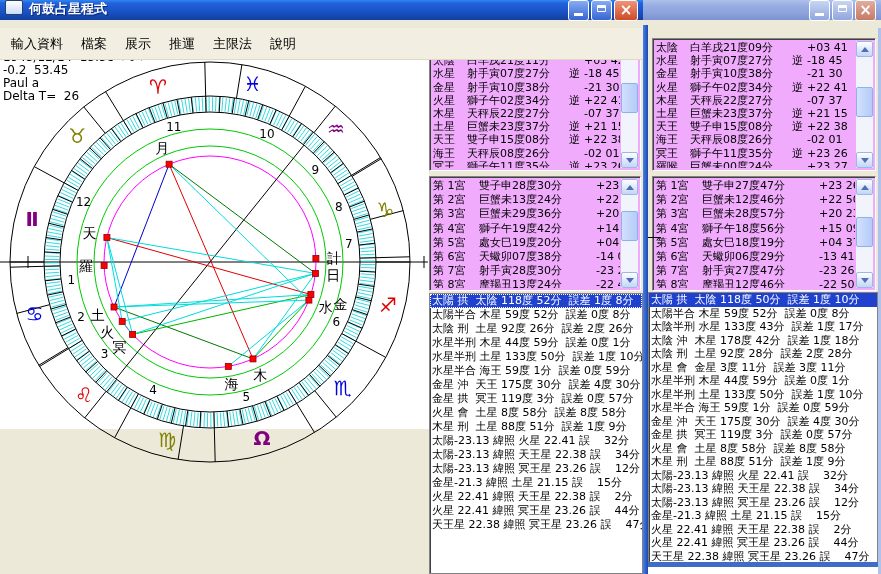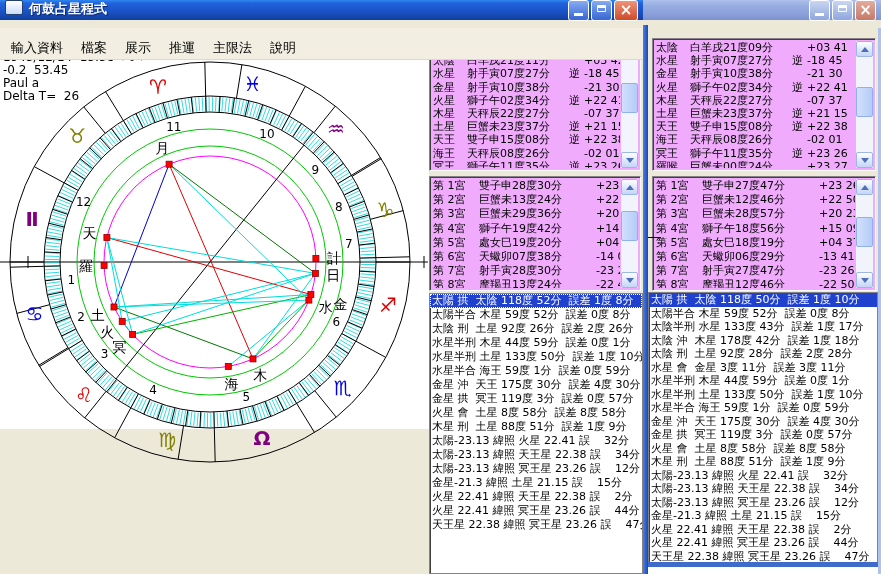--- a/index.html
+++ b/index.html
@@ -24,21 +24,21 @@
   .wbtn.max::after{content:"";display:block;width:9px;height:7px;border:1px solid #fff;
     border-top-width:3px;margin:4px auto 0;box-sizing:border-box;border-radius:1px}
   .wbtn.close::after{content:"×";display:block;color:#fff;font-weight:bold;font-size:15px;
     line-height:18px;text-align:center}
   
   .titlebar.inactive{background:linear-gradient(180deg,#AFC1EC 0%,#96ACE2 30%,#8BA0DA 70%,#7B92D0 100%)}
   .titlebar.inactive .wbtn.min,.titlebar.inactive .wbtn.max{background:linear-gradient(#C9D6F2,#8FA6DE)}
   .titlebar.inactive .wbtn.close{background:linear-gradient(#E2AC9E,#C67A66);width:21px}
 
   .menubar{position:absolute;left:0;top:28px;width:100%;height:32px;background:#F2EFE2;
-    border-bottom:1px solid #DDD9C6;display:flex;align-items:flex-end;font-size:13px;
+    border-bottom:1px solid #DDD9C6;display:flex;align-items:center;font-size:13px;
     color:#000;z-index:6;padding-left:2px;box-sizing:border-box}
   .menu-item{padding:2px 9px;white-space:nowrap}
 
   .client{position:absolute;left:0;top:49px;width:643px;height:525px;background:#ECE9D8}
   .chart-canvas{position:absolute;left:0;top:0;width:429px;height:380px;background:#fff}
   .chart-info{position:absolute;left:3px;top:2px;z-index:2;font-size:12px;line-height:13px;
     color:#000;white-space:pre}
   #wheel-box{position:absolute;left:0;top:-49px;width:643px;height:574px;z-index:1;pointer-events:none}
 
   

